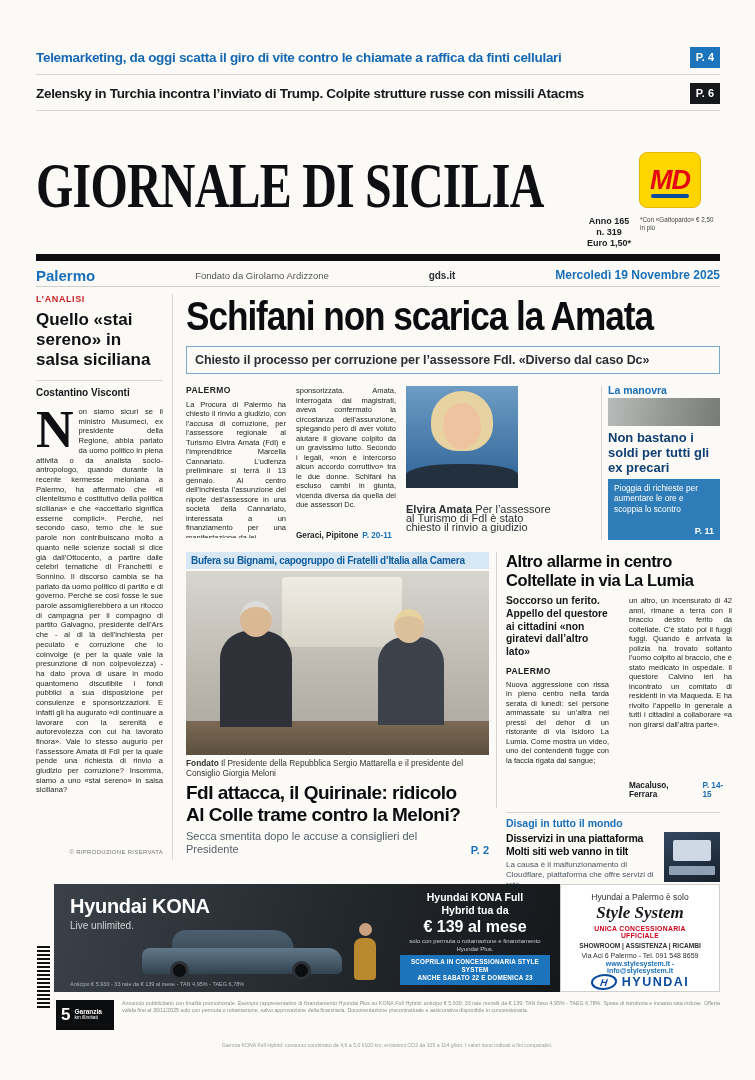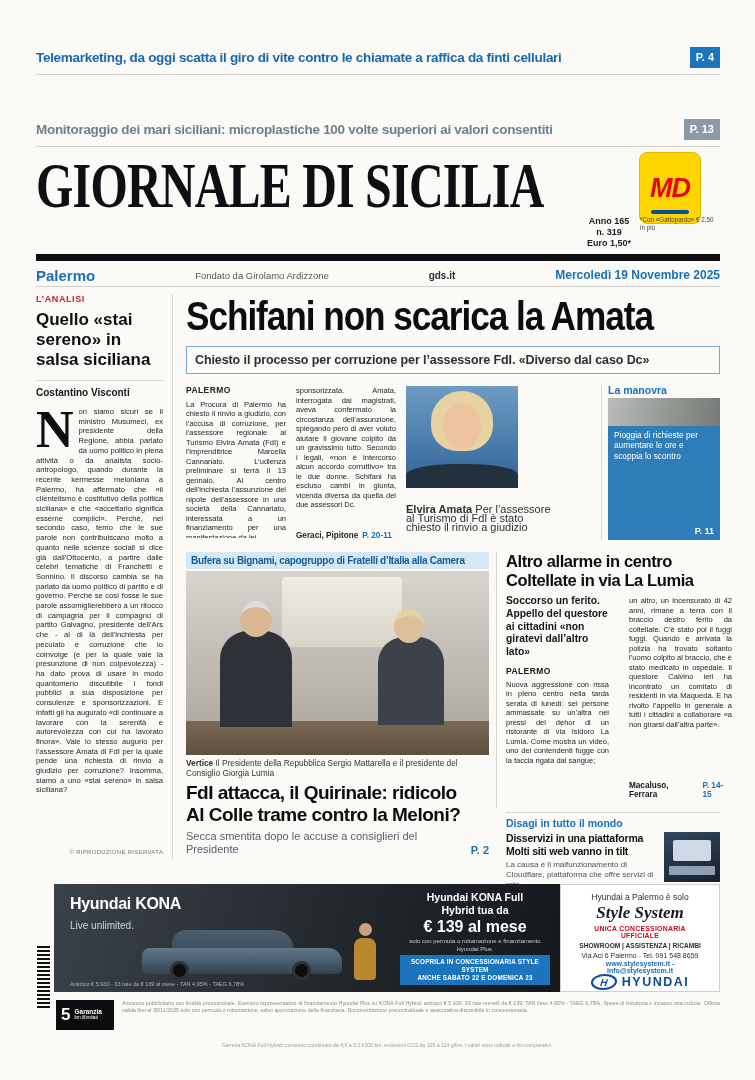--- a/index.html
+++ b/index.html
@@ -16,21 +16,21 @@
   .t1{top:40px}.t2{top:76px}.t3{top:112px}
   .t-text{font-weight:bold; font-size:13.5px; letter-spacing:-0.3px; white-space:nowrap;}
   .t1 .t-text{color:#1569b3}.t2 .t-text{color:#16181c}.t3 .t-text{color:#6e8090}
   .chip{min-width:30px; height:21px; padding:0 6px; display:flex; align-items:center;
     justify-content:center; color:#fff; font-weight:bold; font-size:11px; flex:0 0 auto;}
   .chip-blue{background:#1b74bc}.chip-black{background:#16181c}.chip-gray{background:#8c9aa6}
   
   .mast-title{position:absolute; left:36px; top:150px; white-space:nowrap;
     font-family:"Liberation Serif", serif; font-weight:bold; font-size:60px;
     letter-spacing:-1px; color:#0e0f12; transform:scale(.8,1.06); transform-origin:left top;}
-  .md-logo{position:absolute; left:639px; top:152px; width:62px; height:72px;
+  .md-logo{position:absolute; left:639px; top:152px; width:62px; height:56px;
     background:#ffd500; border-radius:8px; display:flex; align-items:center;
     justify-content:center; border:1px solid #e3b900;}
   .md-logo b{color:#e30613; font-size:27px; font-style:italic; letter-spacing:-1px;}
   .md-logo::after{content:""; position:absolute; bottom:9px; left:11px; right:11px;
     height:4px; background:#0a4b9b; border-radius:2px;}
   .issue{position:absolute; right:35px; top:216px; display:flex; gap:9px; align-items:flex-start;}
   .issue-nums{text-align:center; font-size:9px; font-weight:bold; line-height:11px; color:#1c1e22;}
   .issue-note{width:80px; font-size:6.3px; line-height:8px; color:#444;}
   .black-bar{position:absolute; left:36px; top:254px; width:684px; height:7px; background:#0e0f12;}
   .info-row{position:absolute; left:36px; top:264px; width:684px; height:23px;
@@ -137,21 +137,21 @@
   .cf-page{display:block; text-align:right; color:#1a70b8; font-weight:bold; font-size:10px;}
   .cf-photo{position:relative; width:56px; height:50px; background:linear-gradient(160deg,#32475f,#17202c);}
   .cf-photo::before{content:""; position:absolute; left:9px; top:8px; width:38px; height:21px;
     background:#cfd9e6; border-radius:2px;}
   .cf-photo::after{content:""; position:absolute; left:5px; bottom:7px; width:46px; height:9px;
     background:#8fa0b4; border-radius:1px;}
   
   .ad{position:absolute; left:54px; top:884px; width:666px; height:108px; display:flex;}
   .ad-dark{position:relative; flex:1; overflow:hidden;
     background:linear-gradient(105deg,#3a4148,#23282d 55%,#15181b);}
-  .ad-brand{position:absolute; left:16px; top:11px; color:#fff; font-size:16px;
+  .ad-brand{position:absolute; left:16px; top:11px; color:#fff; font-size:20px;
     font-weight:bold; letter-spacing:-0.3px;}
   .ad-tag{position:absolute; left:16px; top:36px; color:#cfd4d8; font-size:10px;}
   .car{position:absolute; left:88px; bottom:12px; width:200px; height:52px;}
   .car-top{position:absolute; bottom:26px; left:30px; width:122px; height:24px;
     background:linear-gradient(#4c5f6e,#3a4a57); border-radius:14px 20px 0 0;}
   .car-body{position:absolute; bottom:6px; width:200px; height:26px;
     background:linear-gradient(#61788a,#33434f); border-radius:8px 14px 5px 5px;}
   .wheel{position:absolute; bottom:0; width:19px; height:19px; background:#0b0d0f;
     border-radius:50%; border:3px solid #2c3238;}
   .w1{left:28px}.w2{left:150px}
@@ -197,23 +197,23 @@
 </style>
 </head>
 <body>
 
 <div class="page">
 
   <div class="teaser t1">
     <span class="t-text">Telemarketing, da oggi scatta il giro di vite contro le chiamate a raffica da finti cellulari</span>
     <span class="chip chip-blue">P. 4</span>
   </div>
-  <div class="teaser t3">
-    <span class="t-text">Monitoraggio dei mari siciliani: microplastiche 100 volte superiori ai valori consentiti</span>
-    <span class="chip chip-gray">P. 13</span>
+  <div class="teaser t2">
+    <span class="t-text">Zelensky in Turchia incontra l’inviato di Trump. Colpite strutture russe con missili Atacms</span>
+    <span class="chip chip-black">P. 6</span>
   </div>
 
   <h1 class="mast-title">GIORNALE DI SICILIA</h1>
   <div class="md-logo">
     <b>MD</b>
   </div>
   <div class="issue">
     <div class="issue-nums">
       <div>Anno 165</div>
       <div>n. 319</div>
@@ -264,39 +264,40 @@
         <b>Elvira Amata</b>
         <span>Per l’assessore al Turismo di FdI è stato chiesto il rinvio a giudizio</span>
       </div>
     </div>
   </div>
   <div class="vr1"></div>
 
   <section class="manovra">
     <div class="mv-kicker">La manovra</div>
     <div class="mv-photo"></div>
+    <h3 class="mv-title">Non bastano i soldi per tutti gli ex precari</h3>
     <div class="mv-box">
       <span class="mv-text">Pioggia di richieste per aumentare le ore e scoppia lo scontro</span>
       <span class="mv-page">P. 11</span>
     </div>
   </section>
 
   <section class="quirinale">
     <div class="q-strip">Bufera su Bignami, capogruppo di Fratelli d’Italia alla Camera</div>
     <div class="q-photo">
       <div class="q-window"></div>
       <div class="q-table"></div>
       <div class="q-fig-left"></div>
       <div class="q-head-left"></div>
       <div class="q-fig-right"></div>
       <div class="q-head-right"></div>
     </div>
     <div class="q-caption">
-      <b>Vertice</b>
-      <span>Il Presidente della Repubblica Sergio Mattarella e il presidente del Consiglio Giorgia Lumia</span>
+      <b>Fondato</b>
+      <span>Il Presidente della Repubblica Sergio Mattarella e il presidente del Consiglio Giorgia Meloni</span>
     </div>
     <h2 class="q-hl">
       <span style="display:block">FdI attacca, il Quirinale: ridicolo</span>
       <span style="display:block">Al Colle trame contro la Meloni?</span>
     </h2>
     <div class="q-sub">
       <span class="q-standfirst">Secca smentita dopo le accuse a consiglieri del Presidente</span>
       <span class="q-page">P. 2</span>
     </div>
   </section>

